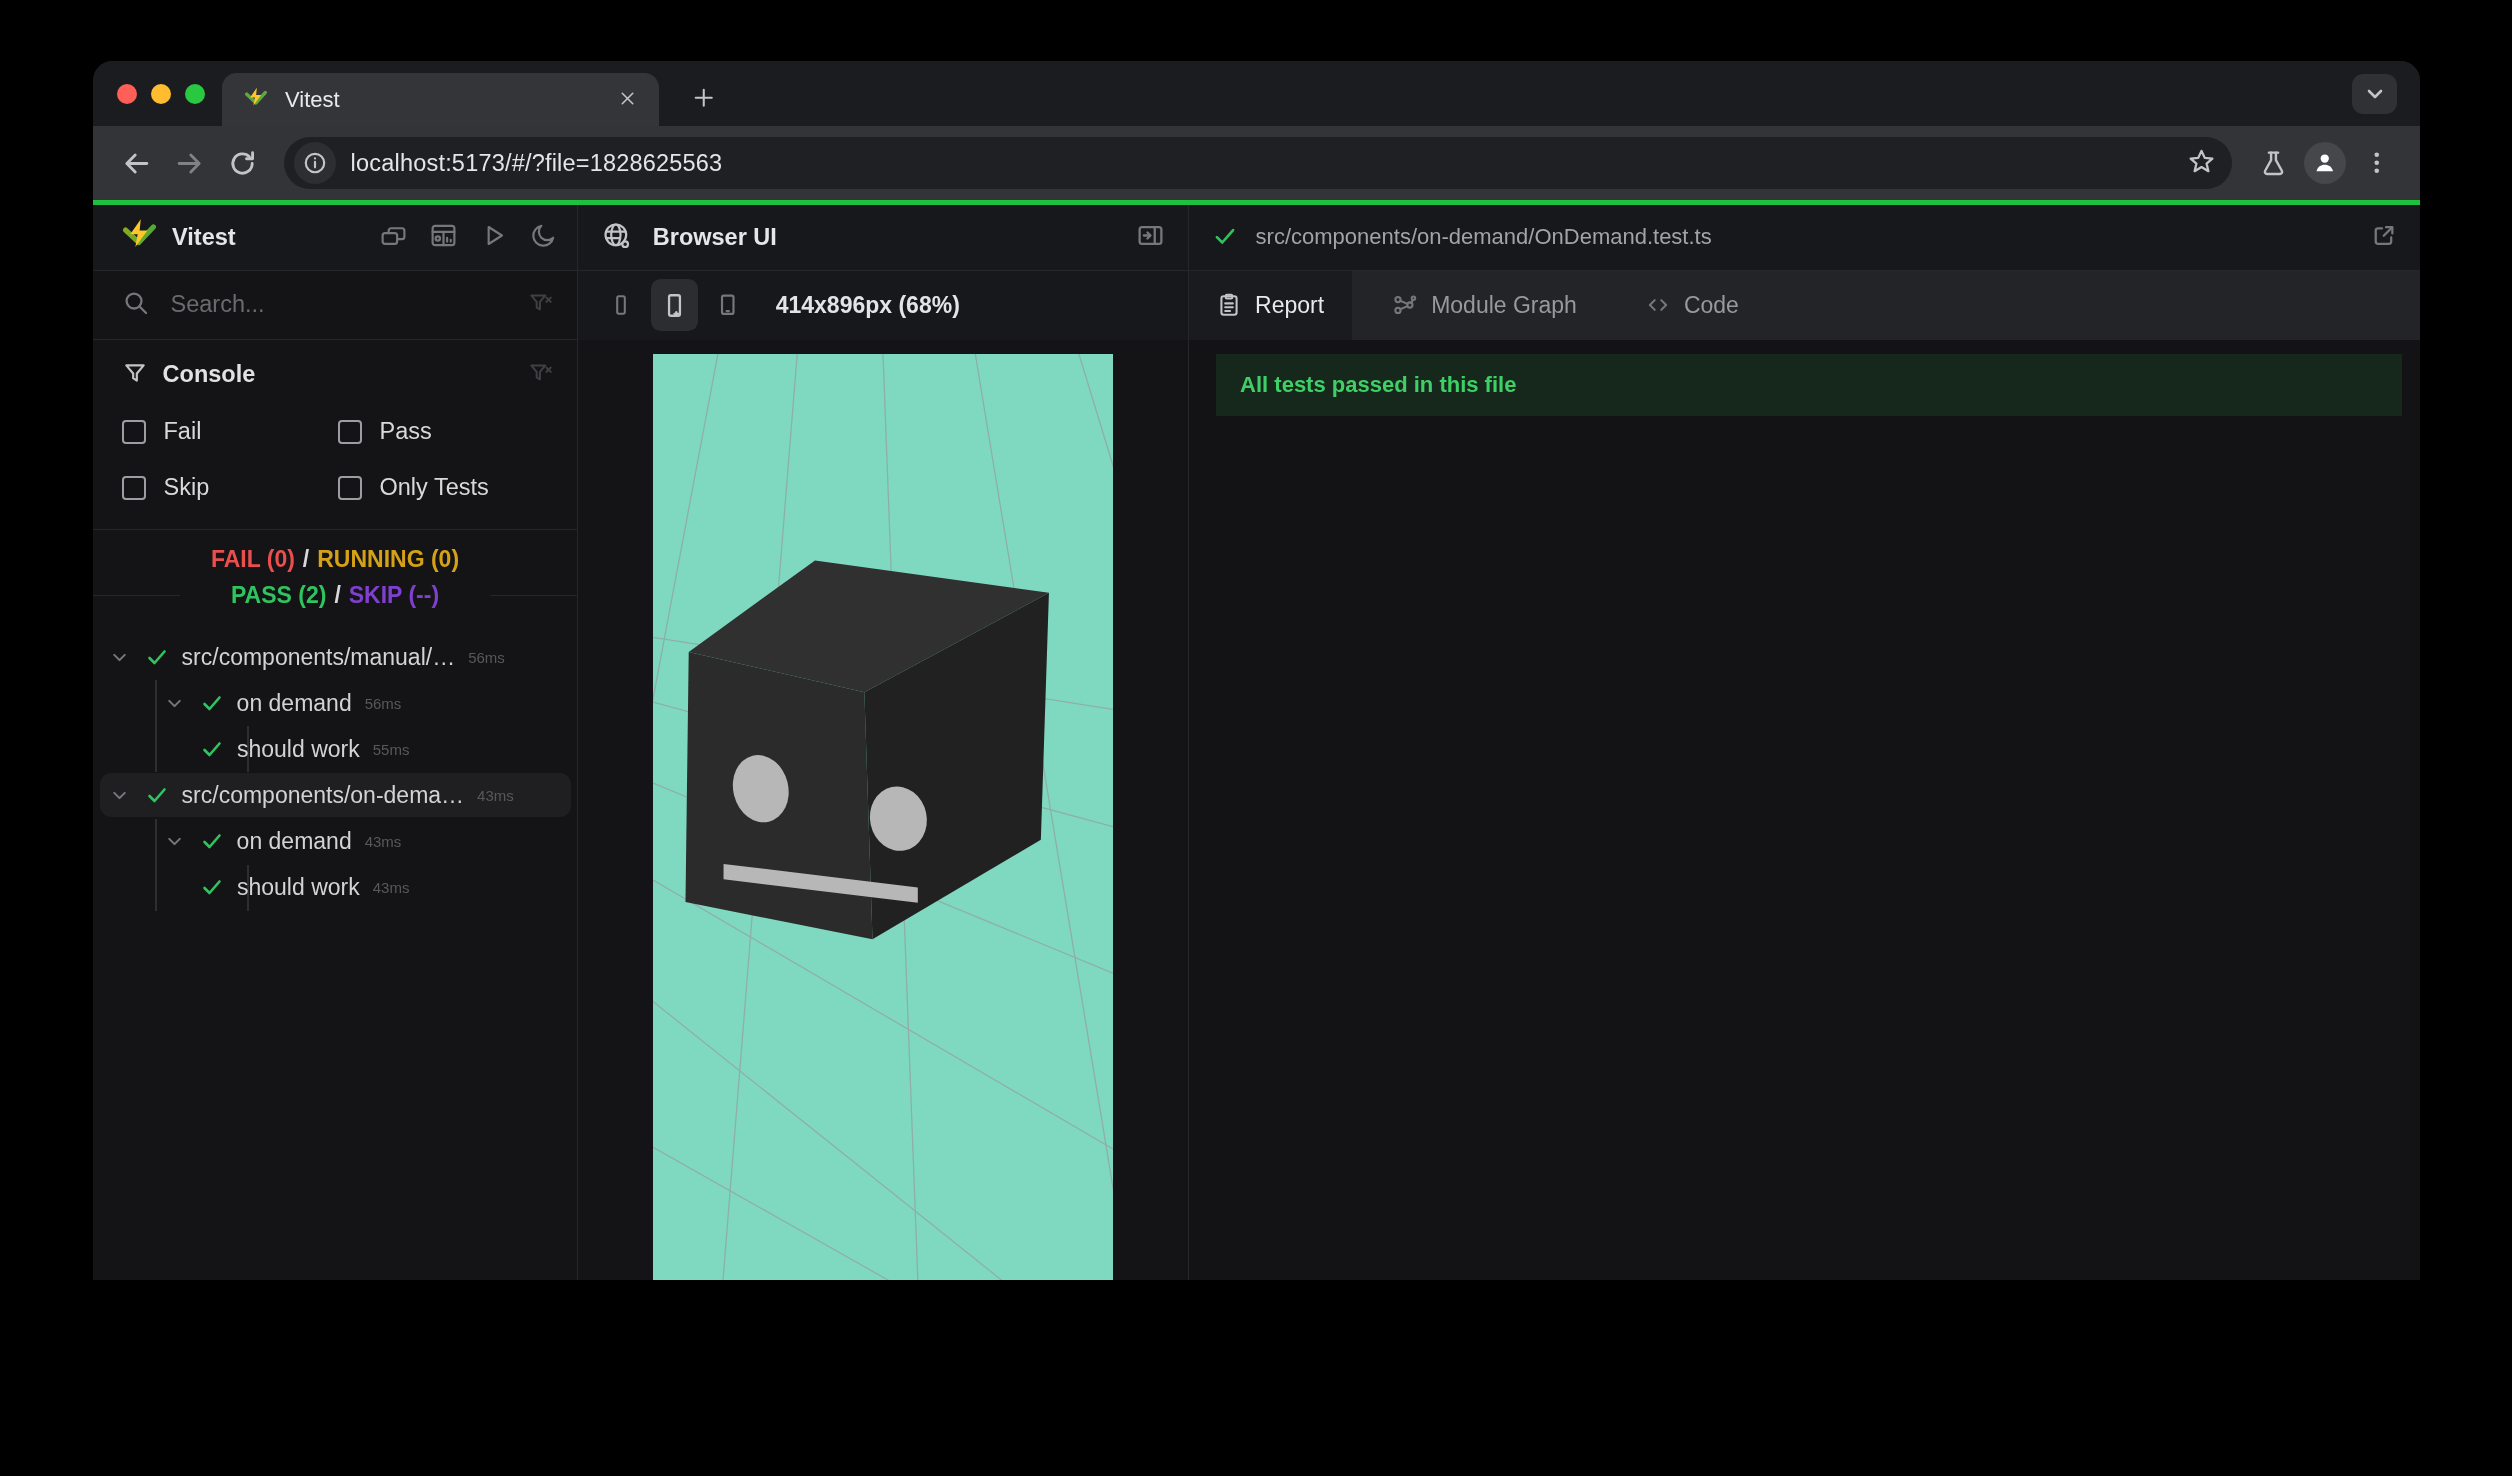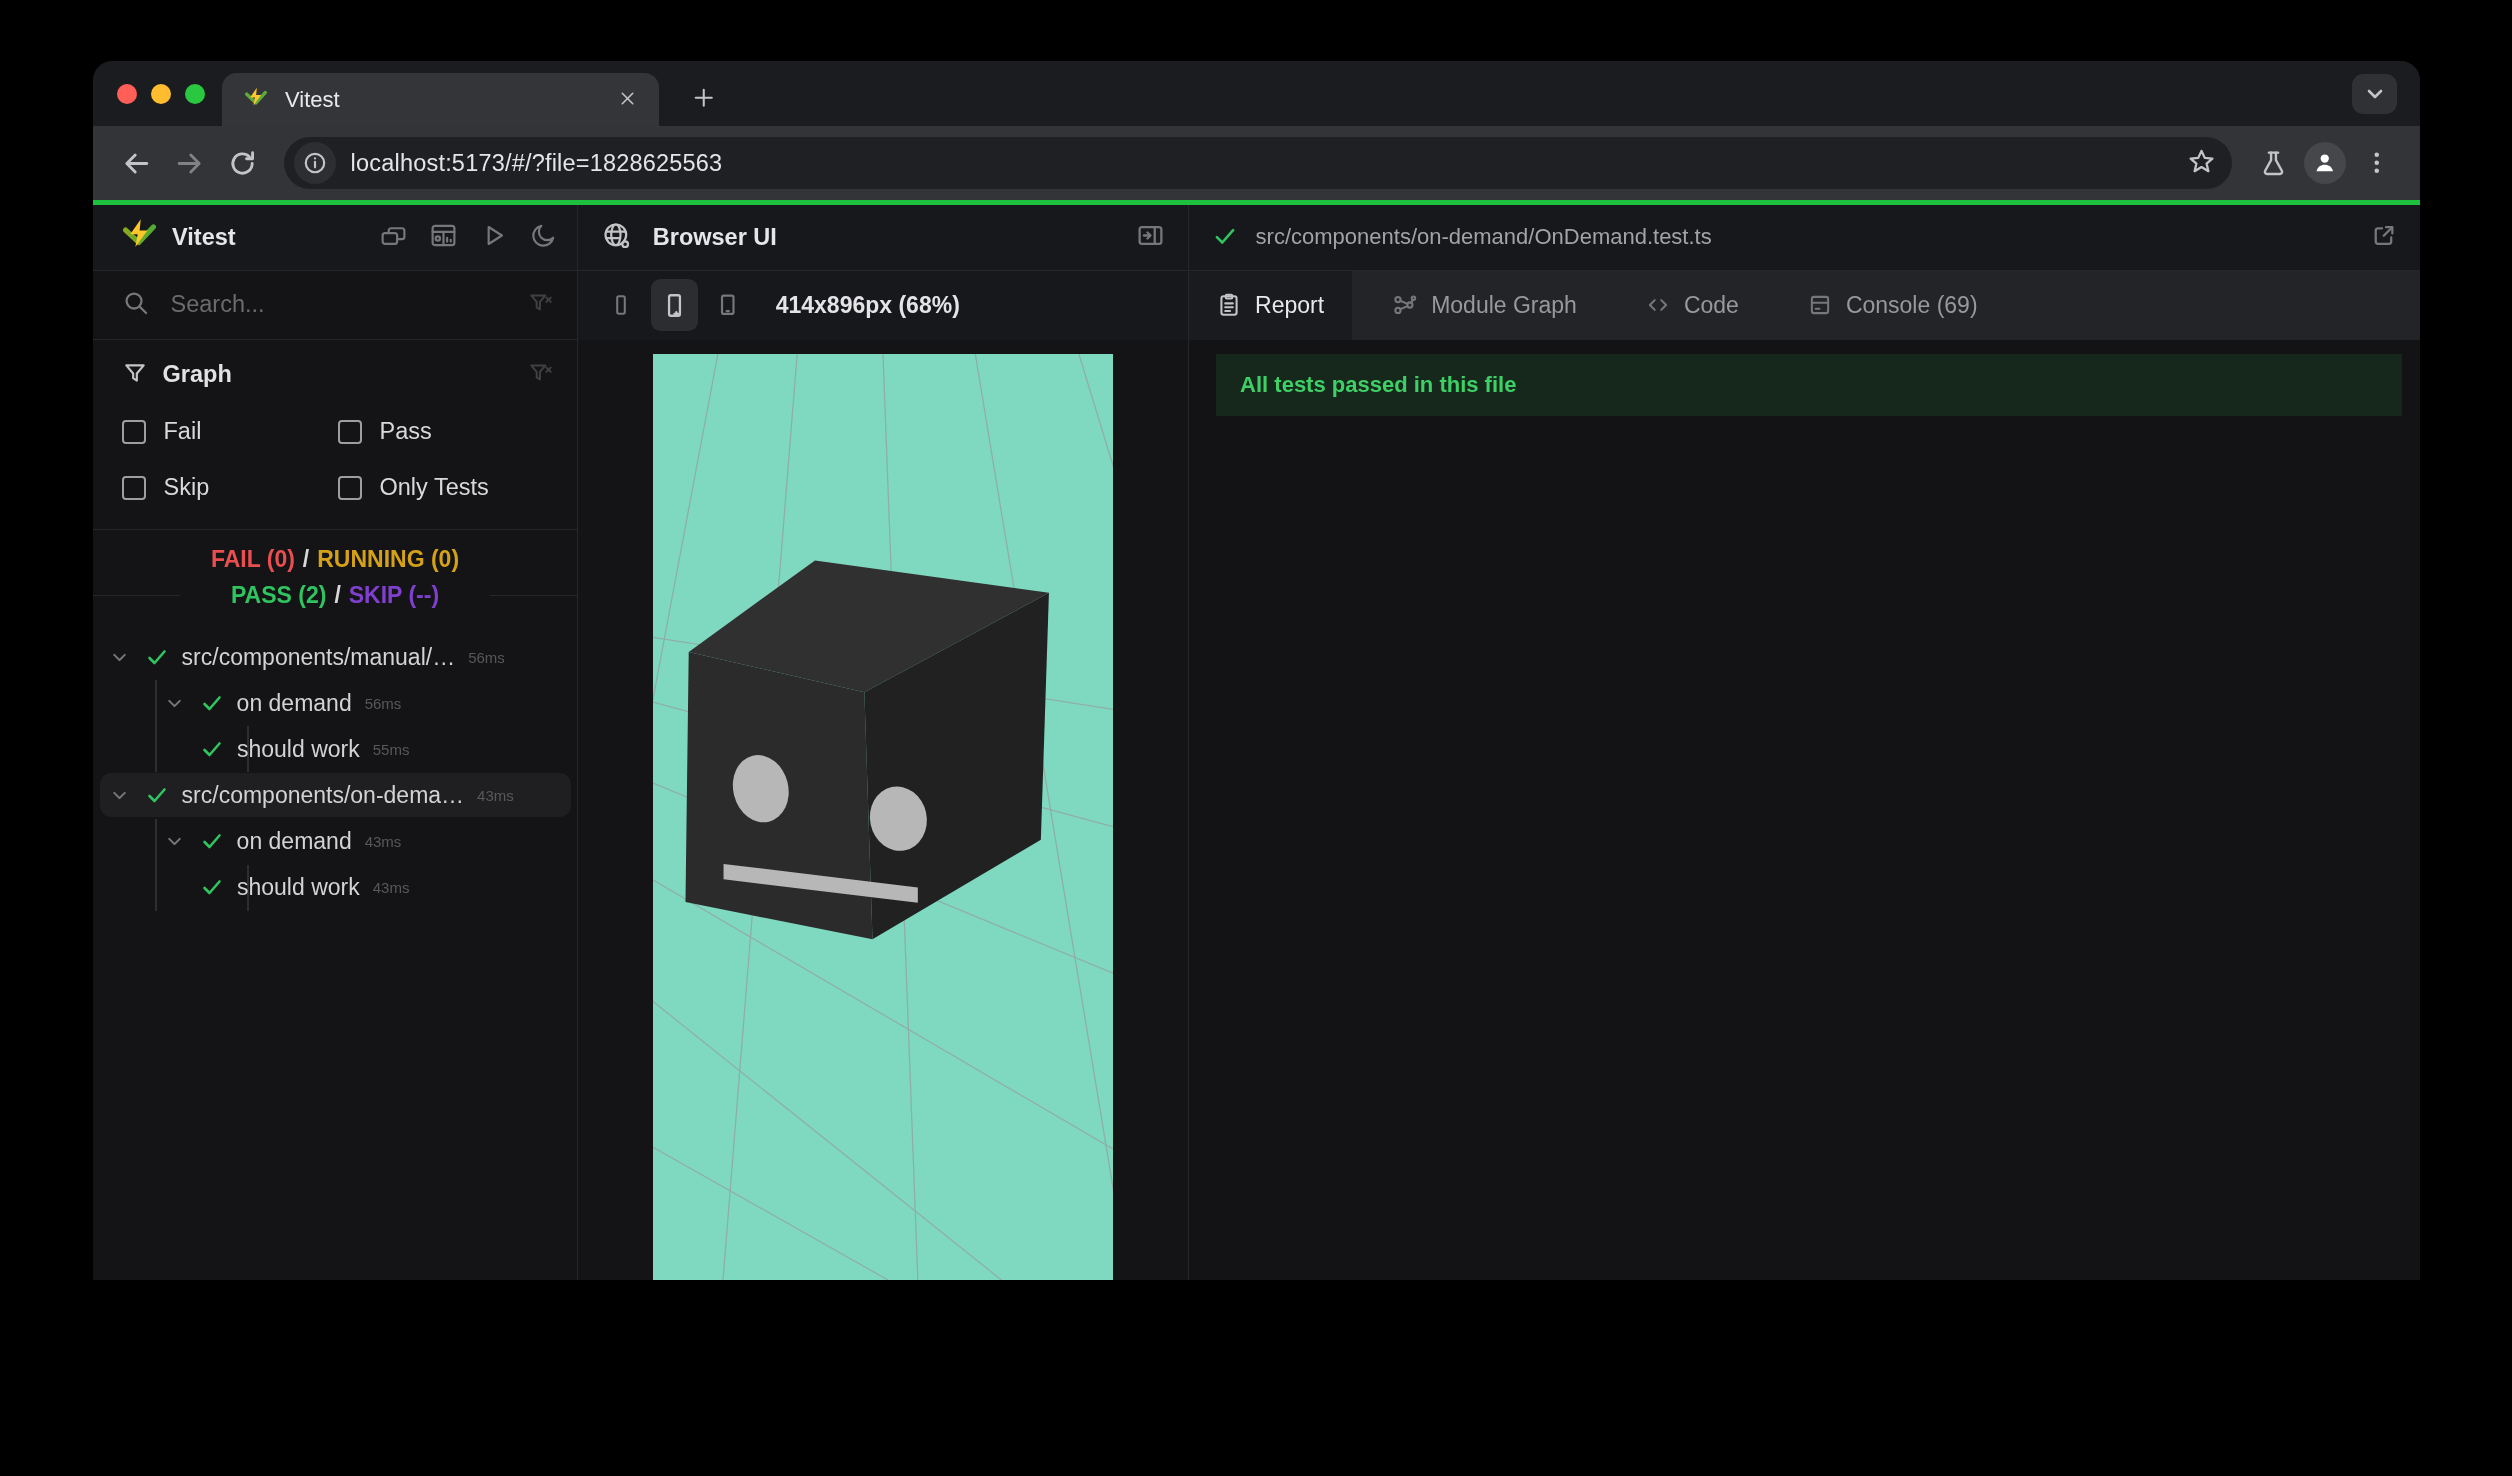--- a/index.html
+++ b/index.html
@@ -270,21 +270,21 @@
         </div>
         <div class="hdiv"></div>
 
         <div class="filterblock">
           <div class="filter-row">
             <span>
               <svg class="ic" width="26" height="26" viewBox="0 0 24 24" style="stroke-width:2">
                   <path d="M4 5h16l-6.3 7.5V19l-3.4-2.2v-4.3z"></path>
                 </svg>
             </span>
-            <span class="filter-title">Graph</span>
+            <span class="filter-title">Console</span>
             <span>
               <svg class="ic faint" width="26" height="26" viewBox="0 0 24 24">
                   <path d="M3 5h13l-5 6v7l-3-2v-5z"></path>
                   <line x1="17" y1="7" x2="21" y2="11"></line>
                   <line x1="21" y1="7" x2="17" y2="11"></line>
                 </svg>
             </span>
           </div>
           <div class="cb-grid">
             <label class="cb">
@@ -528,28 +528,20 @@
               </svg>
             <span>Module Graph</span>
           </div>
           <div class="rtab">
             <svg class="ic grayic" width="26" height="26" viewBox="0 0 24 24" style="stroke-width:1.9">
                 <polyline points="9,7.5 4.5,12 9,16.5"></polyline>
                 <polyline points="15,7.5 19.5,12 15,16.5"></polyline>
               </svg>
             <span>Code</span>
           </div>
-          <div class="rtab">
-            <svg class="ic grayic" width="26" height="26" viewBox="0 0 24 24" style="stroke-width:1.9">
-                <rect x="4.5" y="4.5" width="15" height="15" rx="2"></rect>
-                <line x1="4.5" y1="10" x2="19.5" y2="10"></line>
-                <line x1="8" y1="15.5" x2="11.5" y2="15.5"></line>
-              </svg>
-            <span>Console (69)</span>
-          </div>
         </div>
 
         <div class="rp-content">
           <div class="banner">
             <span class="banner-text">All tests passed in this file</span>
           </div>
         </div>
       </div>
 
     </div>

